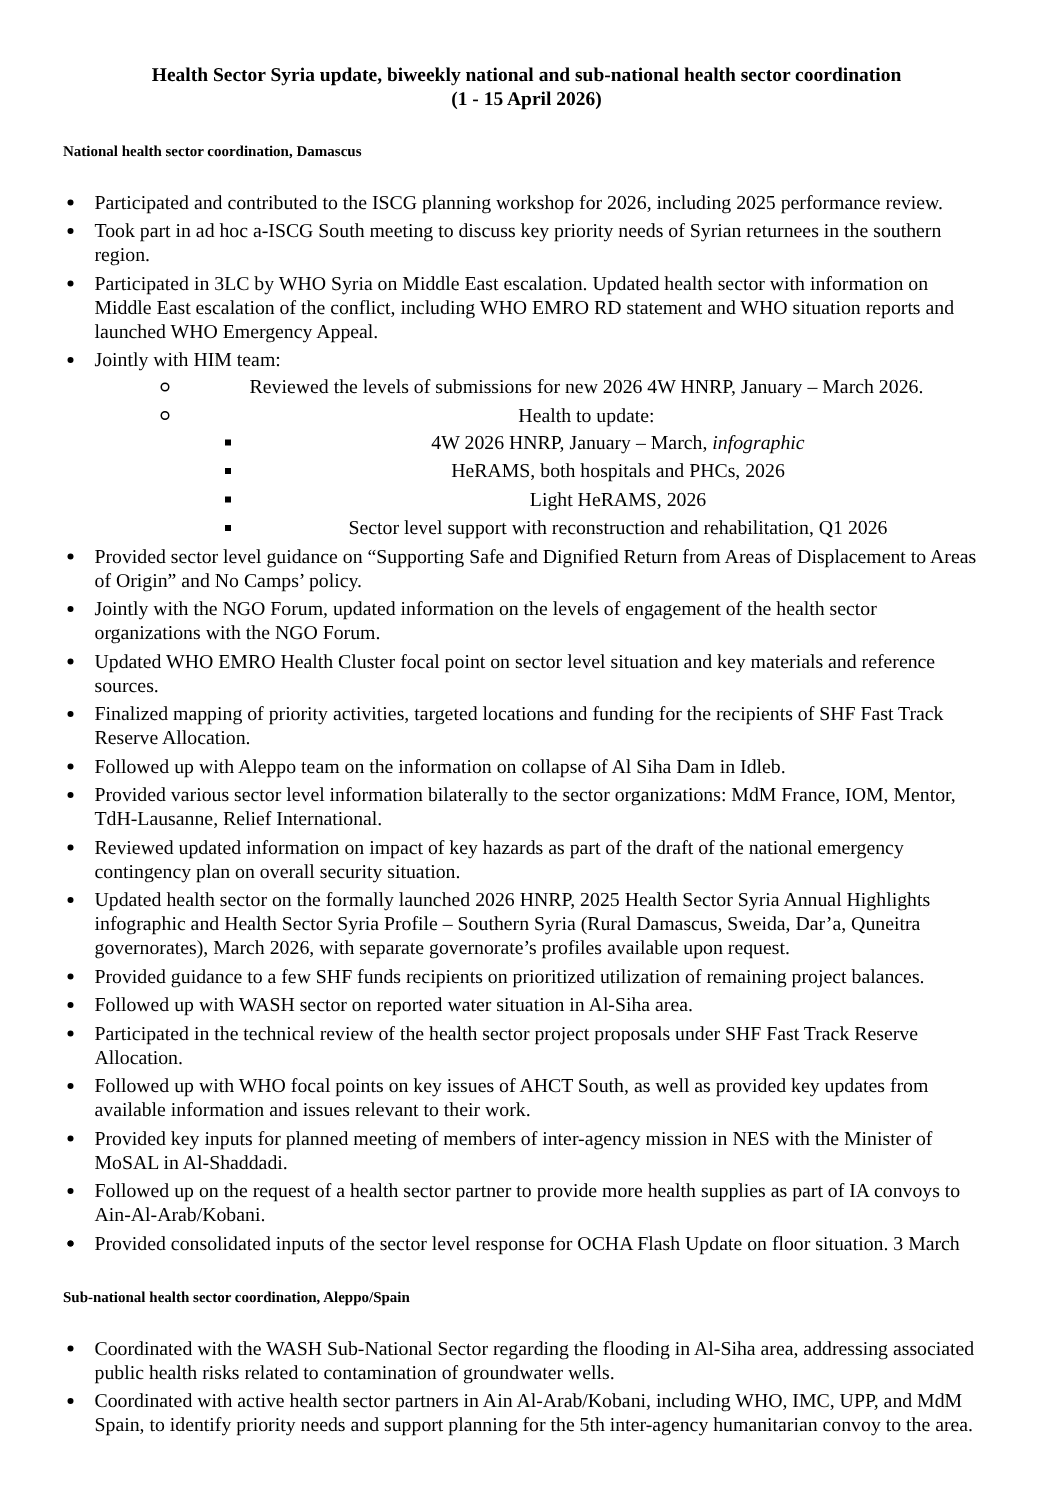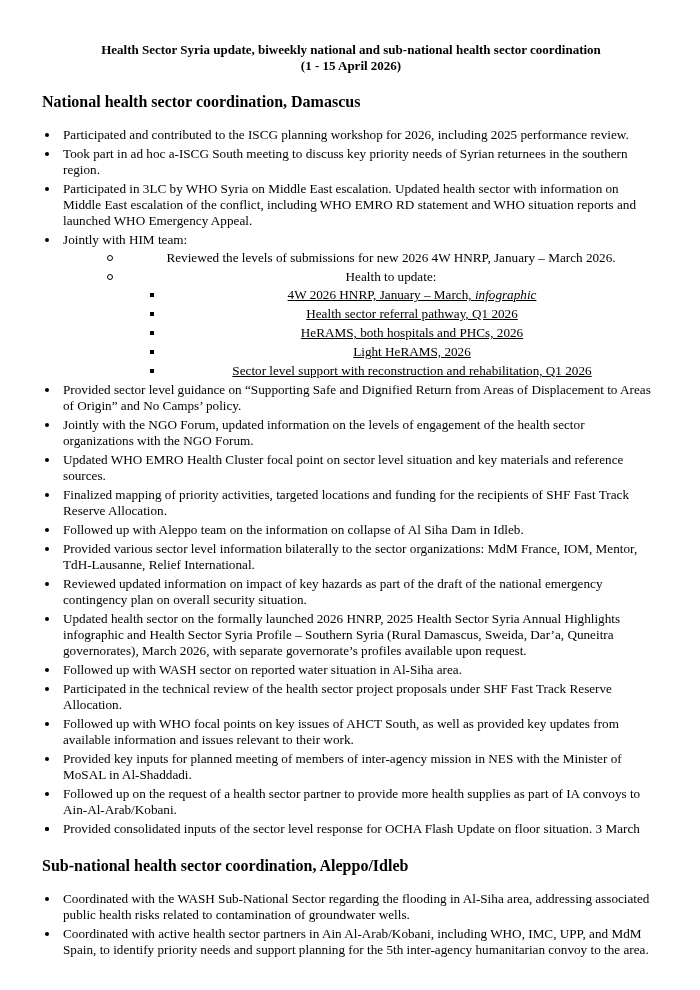--- a/index.html
+++ b/index.html
@@ -25,21 +25,21 @@
     }
     .title {
       text-align: center;
       font-weight: bold;
       font-size: 13px;
       line-height: 16px;
       margin: 0;
     }
     .section-heading {
       font-weight: bold;
-      font-size: 16px;
+      font-size: 10px;
       margin: 20px 0 17px 0;
     }
     ul.l1 {
       list-style: none;
       margin: 0;
       padding: 0;
     }
     ul.l1 > li {
       position: relative;
       padding-left: 21px;
@@ -88,21 +88,20 @@
       border-radius: 50%;
       border: 1px solid #000;
       background: #fff;
       vertical-align: middle;
       margin-top: -2px;
     }
     ul.l3 {
       list-style: none;
       margin: 2px 0 0 0;
       padding: 0;
-      text-decoration: underline;
     }
     ul.l3 > li {
       position: relative;
       padding-left: 42px;
       margin: 0 0 3px -63px;
       margin-left: 0;
     }
     ul.l3 > li {
       padding-left: 105px;
       margin-left: -63px;
@@ -139,45 +138,45 @@
   <ul class="l1">
     <li><span class="bul"></span><span>Participated and contributed to the ISCG planning workshop for 2026, including 2025 performance review.</span></li>
     <li><span class="bul"></span><span>Took part in ad hoc a-ISCG South meeting to discuss key priority needs of Syrian returnees in the southern region.</span></li>
     <li><span class="bul"></span><span>Participated in 3LC by WHO Syria on Middle East escalation. Updated health sector with information on Middle East escalation of the conflict, including WHO EMRO RD statement and WHO situation reports and launched WHO Emergency Appeal.</span></li>
     <li><span class="bul"></span><span>Jointly with HIM team:</span>
       <ul class="l2">
         <li><span class="bul"></span><span>Reviewed the levels of submissions for new 2026 4W HNRP, January – March 2026.</span></li>
         <li><span class="bul"></span><span>Health to update:</span>
           <ul class="l3">
             <li><span class="bul"></span><span>4W 2026 HNRP, January – March, </span><span class="em">infographic</span></li>
-            <li><span class="bul"></span><span>Health sector referral pathway, Q1 2026</span></li>
             <li><span class="bul"></span><span>HeRAMS, both hospitals and PHCs, 2026</span></li>
             <li><span class="bul"></span><span>Light HeRAMS, 2026</span></li>
             <li><span class="bul"></span><span>Sector level support with reconstruction and rehabilitation, Q1 2026</span></li>
           </ul>
         </li>
       </ul>
     </li>
     <li><span class="bul"></span><span>Provided sector level guidance on “Supporting Safe and Dignified Return from Areas of Displacement to Areas of Origin” and No Camps’ policy.</span></li>
     <li><span class="bul"></span><span>Jointly with the NGO Forum, updated information on the levels of engagement of the health sector organizations with the NGO Forum.</span></li>
     <li><span class="bul"></span><span>Updated WHO EMRO Health Cluster focal point on sector level situation and key materials and reference sources.</span></li>
     <li><span class="bul"></span><span>Finalized mapping of priority activities, targeted locations and funding for the recipients of SHF Fast Track Reserve Allocation.</span></li>
     <li><span class="bul"></span><span>Followed up with Aleppo team on the information on collapse of Al Siha Dam in Idleb.</span></li>
     <li><span class="bul"></span><span>Provided various sector level information bilaterally to the sector organizations: MdM France, IOM, Mentor, TdH-Lausanne, Relief International.</span></li>
     <li><span class="bul"></span><span>Reviewed updated information on impact of key hazards as part of the draft of the national emergency contingency plan on overall security situation.</span></li>
     <li><span class="bul"></span><span>Updated health sector on the formally launched 2026 HNRP, 2025 Health Sector Syria Annual Highlights infographic and Health Sector Syria Profile – Southern Syria (Rural Damascus, Sweida, Dar’a, Quneitra governorates), March 2026, with separate governorate’s profiles available upon request.</span></li>
+    <li><span class="bul"></span><span>Provided guidance to a few SHF funds recipients on prioritized utilization of remaining project balances.</span></li>
     <li><span class="bul"></span><span>Followed up with WASH sector on reported water situation in Al-Siha area.</span></li>
     <li><span class="bul"></span><span>Participated in the technical review of the health sector project proposals under SHF Fast Track Reserve Allocation.</span></li>
     <li><span class="bul"></span><span>Followed up with WHO focal points on key issues of AHCT South, as well as provided key updates from available information and issues relevant to their work.</span></li>
     <li><span class="bul"></span><span>Provided key inputs for planned meeting of members of inter-agency mission in NES with the Minister of MoSAL in Al-Shaddadi.</span></li>
     <li><span class="bul"></span><span>Followed up on the request of a health sector partner to provide more health supplies as part of IA convoys to Ain-Al-Arab/Kobani.</span></li>
     <li><span class="bul"></span></li>
     <li><span class="bul"></span><span>Provided consolidated inputs of the sector level response for OCHA Flash Update on floor situation. 3 March</span></li>
   </ul>
 
-  <div class="section-heading" style="margin-top:21px;">Sub-national health sector coordination, Aleppo/Idleb</div>
+  <div class="section-heading" style="margin-top:21px;">Sub-national health sector coordination, Aleppo/Spain</div>
 
   <ul class="l1">
     <li><span class="bul"></span><span>Coordinated with the WASH Sub-National Sector regarding the flooding in Al-Siha area, addressing associated public health risks related to contamination of groundwater wells.</span></li>
     <li><span class="bul"></span><span>Coordinated with active health sector partners in Ain Al-Arab/Kobani, including WHO, IMC, UPP, and MdM Spain, to identify priority needs and support planning for the 5th inter-agency humanitarian convoy to the area.</span></li>
 
   </ul>
 </div>
 
 </body></html>

